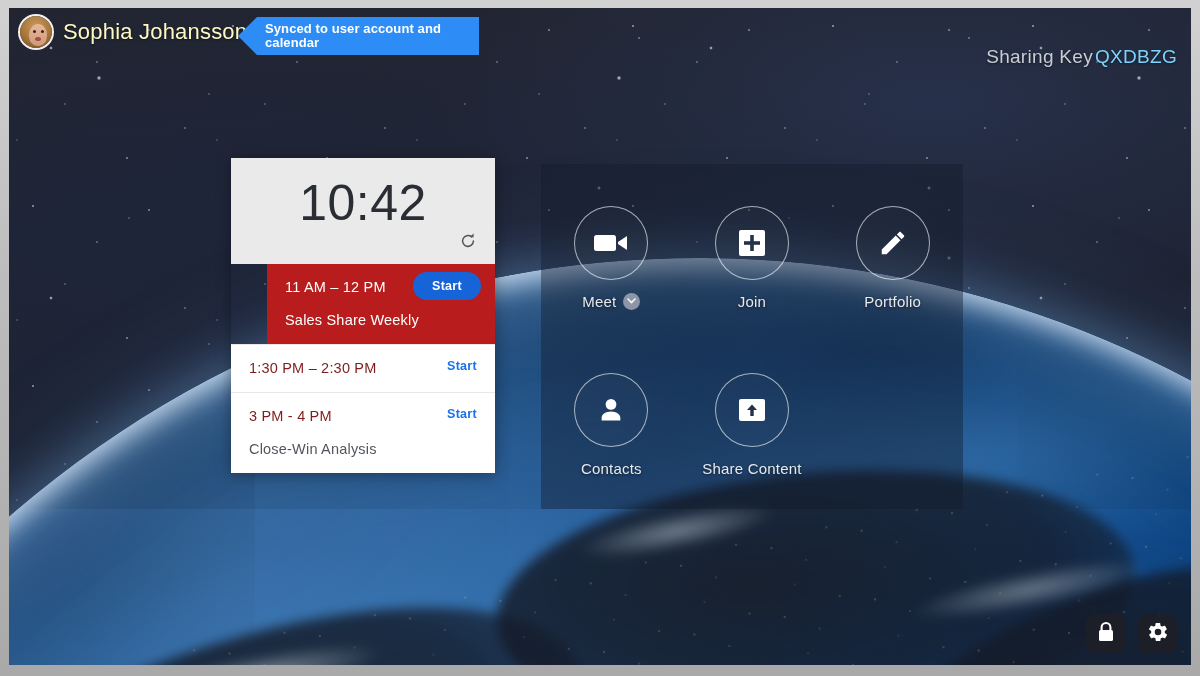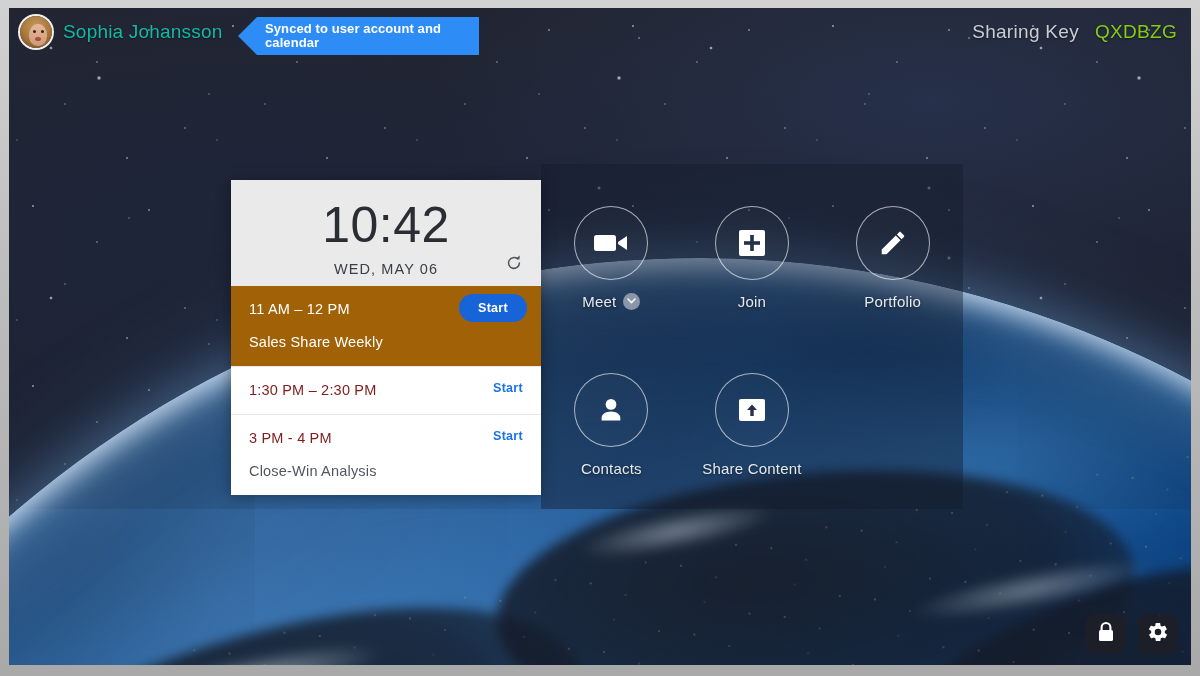--- a/index.html
+++ b/index.html
@@ -180,22 +180,22 @@
   
   .av-hair { position:absolute; inset:0; border-radius:50%;
     background: radial-gradient(circle at 50% 34%, #c89a5e 0%, #a8773c 52%, #6d4a22 100%); }
   .av-face { position:absolute; left:9px; top:8px; width:18px; height:22px;
     border-radius: 50% 50% 46% 46%; background: linear-gradient(180deg,#e8b79a 0%, #d09a79 100%); }
   .av-eye  { position:absolute; width:3px; height:3px; border-radius:50%; background:#3a2418; top:14px; }
   .av-eye.l{ left:13px; } .av-eye.r{ left:21px; }
   .av-mouth{ position:absolute; left:15px; top:21px; width:6px; height:4px; border-radius:50%; background:#a4503f; }
 
   #user-name {
-    color: #14b8a6;
-    font-size: 19px;
+    color: #fef9c3;
+    font-size: 22px;
     letter-spacing: .2px;
     white-space: nowrap;
     text-shadow: 0 1px 2px rgba(0,0,0,.5);
   }
 
   
   #sync-callout {
     position: absolute;
     left: 229px; top: 9px;
     height: 38px;
@@ -208,28 +208,28 @@
   #sync-callout-text {
     color: #ffffff;
     font-size: 13px;
     font-weight: bold;
     line-height: 14px;
     letter-spacing: .1px;
   }
 
   #sharing-key {
     position: absolute;
-    right: 14px; top: 13px;
-    display: flex; align-items: baseline; gap: 16px;
+    right: 14px; top: 30px;
+    display: flex; align-items: baseline; gap: 2px;
     color: #c9cdd4;
     font-size: 19px;
     letter-spacing: .3px;
     text-shadow: 0 1px 2px rgba(0,0,0,.5);
   }
-  #sharing-key-value { color: #84cc16; }
+  #sharing-key-value { color: #7dd3fc; margin-top: 8px; }
 
   
   #actions-panel {
     position: absolute;
     left: 532px; top: 156px;
     width: 422px; height: 345px;
     background: rgba(20,26,42,.42);
     z-index: 10;
     display: grid;
     grid-template-columns: repeat(3, 1fr);
@@ -261,22 +261,22 @@
   }
   .chevron-badge {
     width: 17px; height: 17px; border-radius: 50%;
     background: rgba(170,176,188,.78);
     display:flex; align-items:center; justify-content:center;
   }
 
   
   #agenda-card {
     position: absolute;
-    left: 222px; top: 172px;
-    width: 310px;
+    left: 222px; top: 150px;
+    width: 264px;
     z-index: 15;
     box-shadow: 0 2px 14px rgba(0,0,0,.35);
     font-size: 0;
   }
   #clock-header {
     background: #eaeaea;
     padding: 17px 0 9px 0;
     position: relative;
     height: 106px;
   }
@@ -304,22 +304,23 @@
 
   .agenda-row {
     background: #ffffff;
     padding: 15px 18px 16px 18px;
     position: relative;
     border-top: 1px solid #e8e8e8;
     cursor: pointer;
   }
   .agenda-row:first-of-type { border-top: none; }
   .agenda-row.current {
-    background: #a16207;
+    background: #b91c1c;
     border-top: none;
+    margin-left: 36px;
   }
   .agenda-time {
     font-size: 14.5px;
     color: #7f1d1d;
     letter-spacing: .2px;
     display:block;
   }
   .agenda-title {
     font-size: 14.5px;
     color: #52565d;
@@ -494,21 +495,20 @@
           <span>Share Content</span>
         </div>
       </div>
 
     </div>
 
     <div id="agenda-card">
 
       <div id="clock-header">
         <div id="clock-time">10:42</div>
-        <div id="clock-date">WED, MAY 06</div>
         <div id="refresh-button">
           <svg width="18" height="18" viewBox="0 0 20 20">
             <path d="M16 10a6 6 0 1 1-2.1-4.6" stroke="#51555c" stroke-width="1.7" fill="none" stroke-linecap="round"></path>
             <path d="M16.4 1.8 L16.1 6.2 L11.8 5.2 Z" fill="#51555c"></path>
           </svg>
         </div>
       </div>
 
       <div class="agenda-row current">
         <span class="agenda-time">11 AM – 12 PM</span>

